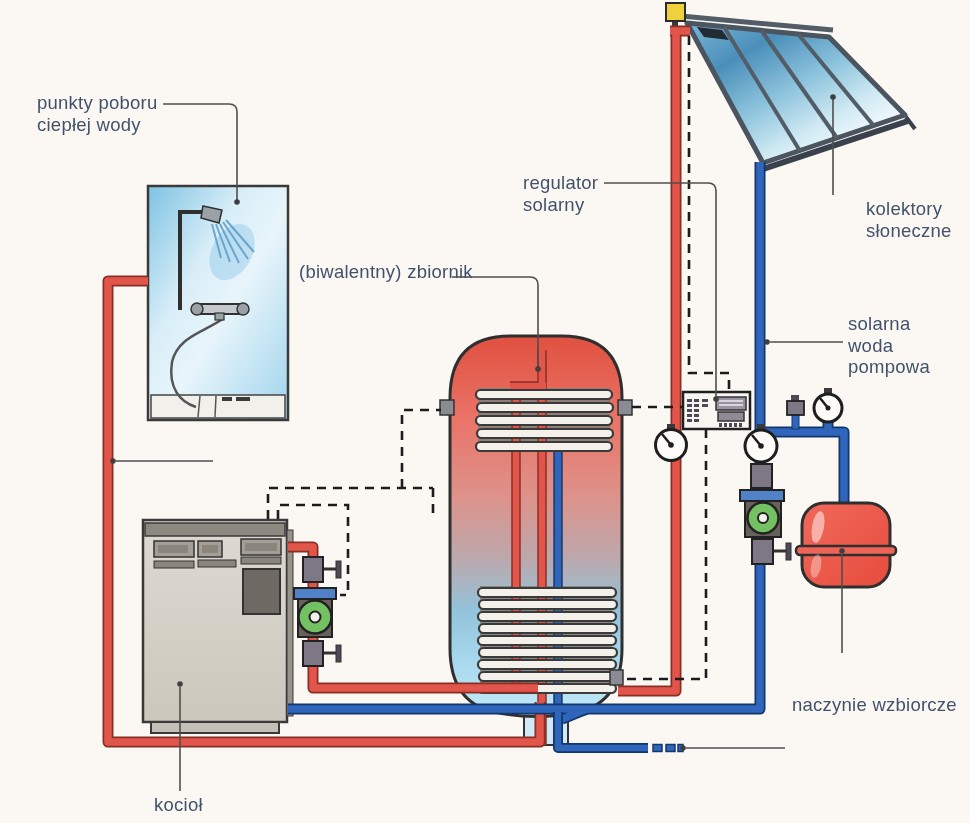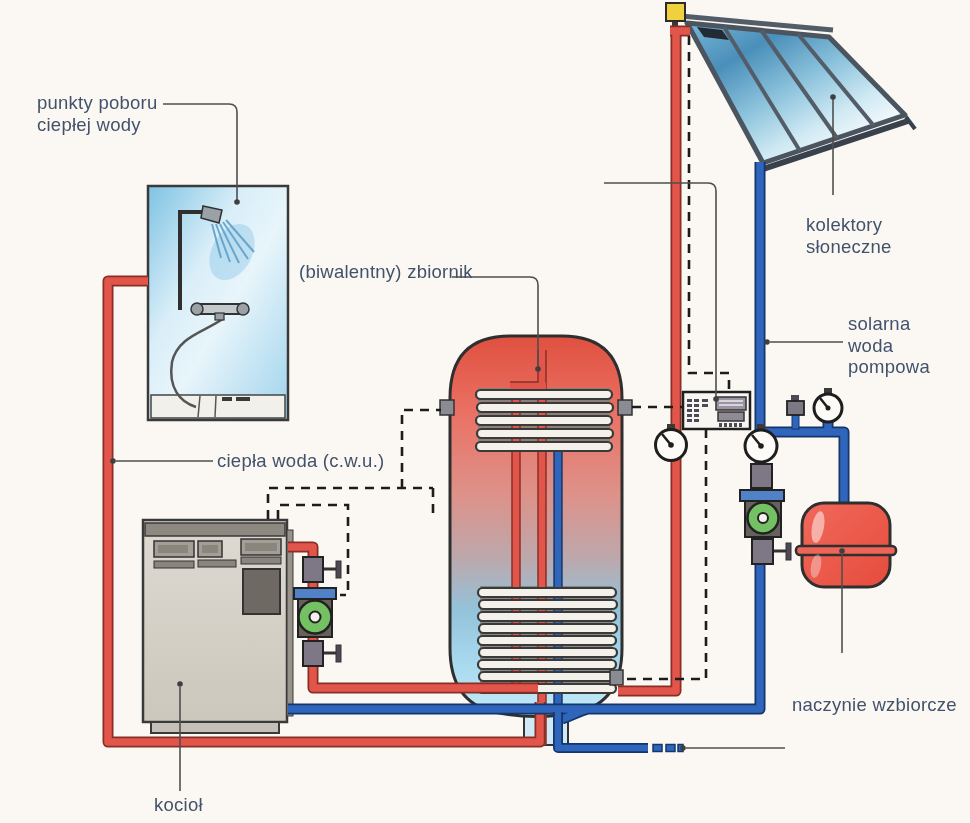--- a/index.html
+++ b/index.html
@@ -321,33 +321,34 @@
     <circle cx="683" cy="748" r="2.8"></circle>
     <circle cx="180" cy="684" r="2.8"></circle>
   </g>
 </svg>
 
 <div class="lbl" style="left:37px;top:92px;">
   <div>punkty poboru</div>
   <div>ciepłej wody</div>
 </div>
 
+<div class="lbl" style="left:523px;top:172px;">
+  <div>regulator</div>
+  <div>solarny</div>
+</div>
 
 <div class="lbl" style="left:299px;top:261px;">
   <div>(biwalentny) zbiornik</div>
 </div>
 
-<div class="lbl" style="left:806px;top:198px;margin-top:16px;">
+<div class="lbl" style="left:866px;top:198px;">
   <div>kolektory</div>
   <div>słoneczne</div>
 </div>
 
-<div class="lbl" style="left:217px;top:450px;">
-  <div>ciepła woda (c.w.u.)</div>
-</div>
 
 <div class="lbl" style="left:848px;top:313px;">
   <div>solarna</div>
   <div>woda</div>
   <div>pompowa</div>
 </div>
 
 <div class="lbl" style="left:792px;top:659px;margin-top:35px;">
   <div>naczynie wzbiorcze</div>
 </div>

